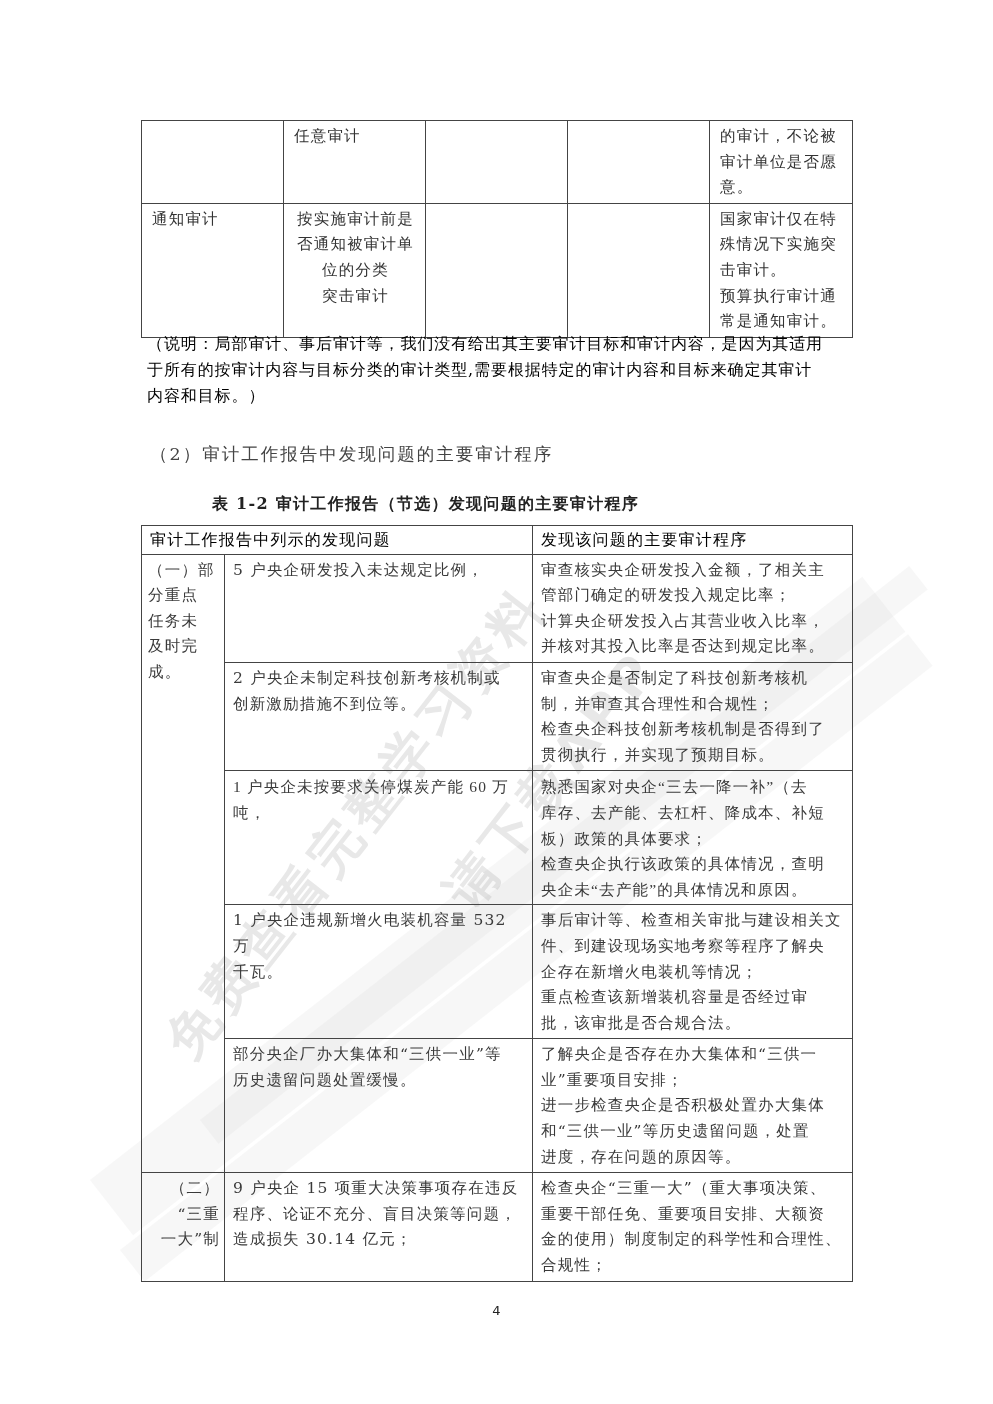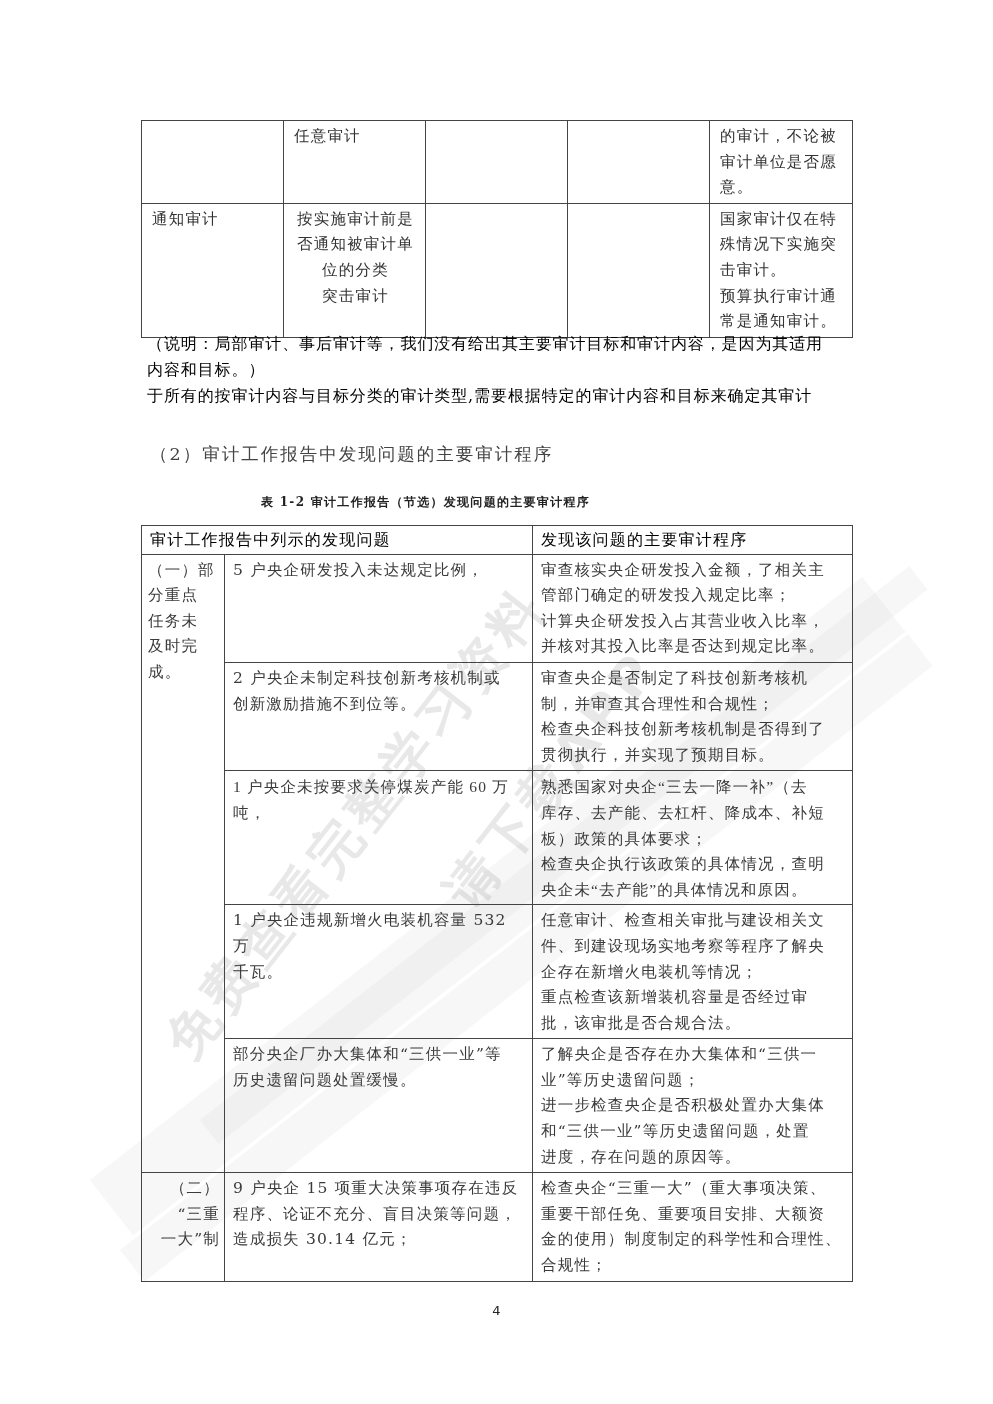--- a/index.html
+++ b/index.html
@@ -20,21 +20,21 @@
 
   #t1 { left: 141px; top: 120px; width: 711px; }
   #t1 td { color: #333; }
 
   .note { position: absolute; left: 147px; top: 331px; width: 700px; font-size: 16px;
           line-height: 26px; letter-spacing: 0.9px; color: #000000; }
 
   .section-heading { position: absolute; left: 150px; top: 442px; font-size: 17.5px;
                      letter-spacing: 2px; color: #444; }
   .table-caption { position: absolute; left: 0; width: 851px; top: 494px; text-align: center;
-                   font-size: 12px; font-weight: bold; letter-spacing: 1.3px; color: #222; }
+                   font-size: 16px; font-weight: bold; letter-spacing: 1.3px; color: #222; }
 
   #t2 { left: 141px; top: 525px; width: 711px; }
   #t2 th { font-size: 16px; padding: 1px 8px; height: 22px; color: #000000; }
   #t2 td { color: #3a3a3a; }
   #t2 td.cat { padding: 3px 4px 2px 6px; text-align: left; }
 
   .page-number { position: absolute; left: 0; width: 993px; top: 1303px; text-align: center;
                  font-family: "DejaVu Sans", sans-serif; font-size: 13px; color: #222; }
 </style>
 </head>
@@ -88,22 +88,22 @@
             <span class="line">击审计。</span>
             <span class="line">预算执行审计通</span>
             <span class="line">常是通知审计。</span>
           </td>
         </tr>
       </tbody>
   </table>
 
   <div class="note" id="note">
       <span class="line">（说明：局部审计、事后审计等，我们没有给出其主要审计目标和审计内容，是因为其适用</span>
+      <span class="line">于所有的按审计内容与目标分类的审计类型,需要根据特定的审计内容和目标来确定其审计</span>
       <span class="line">内容和目标。）</span>
-      <span class="line">于所有的按审计内容与目标分类的审计类型,需要根据特定的审计内容和目标来确定其审计</span>
     </div>
 
   <div class="section-heading">（2）审计工作报告中发现问题的主要审计程序</div>
   <div class="table-caption">表 1-2 审计工作报告（节选）发现问题的主要审计程序</div>
 
   <table id="t2">
     <colgroup>
       <col style="width:83px">
         <col style="width:308px">
         <col style="width:320px">
@@ -157,35 +157,35 @@
             <span class="line">检查央企执行该政策的具体情况，查明</span>
             <span class="line">央企未“去产能”的具体情况和原因。</span>
           </td>
         </tr>
         <tr style="height: 132px;">
           <td>
             <span class="line">1 户央企违规新增火电装机容量 532 万</span>
             <span class="line">千瓦。</span>
           </td>
           <td>
-            <span class="line">任意审计、检查相关审批与建设相关文</span>
+            <span class="line">事后审计等、检查相关审批与建设相关文</span>
             <span class="line">件、到建设现场实地考察等程序了解央</span>
             <span class="line">企存在新增火电装机等情况；</span>
             <span class="line">重点检查该新增装机容量是否经过审</span>
             <span class="line">批，该审批是否合规合法。</span>
           </td>
         </tr>
         <tr style="height: 130px;">
           <td>
             <span class="line">部分央企厂办大集体和“三供一业”等</span>
             <span class="line">历史遗留问题处置缓慢。</span>
           </td>
           <td>
             <span class="line">了解央企是否存在办大集体和“三供一</span>
-            <span class="line">业”等历史遗留问题；</span>
+            <span class="line">业”重要项目安排；</span>
             <span class="line">进一步检查央企是否积极处置办大集体</span>
             <span class="line">和“三供一业”等历史遗留问题，处置</span>
             <span class="line">进度，存在问题的原因等。</span>
           </td>
         </tr>
         <tr style="height: 103px;">
           <td class="cat" rowspan="1" style="text-align: right;">
             <span class="line">（二）</span>
             <span class="line">“三重</span>
             <span class="line">一大”制</span>

